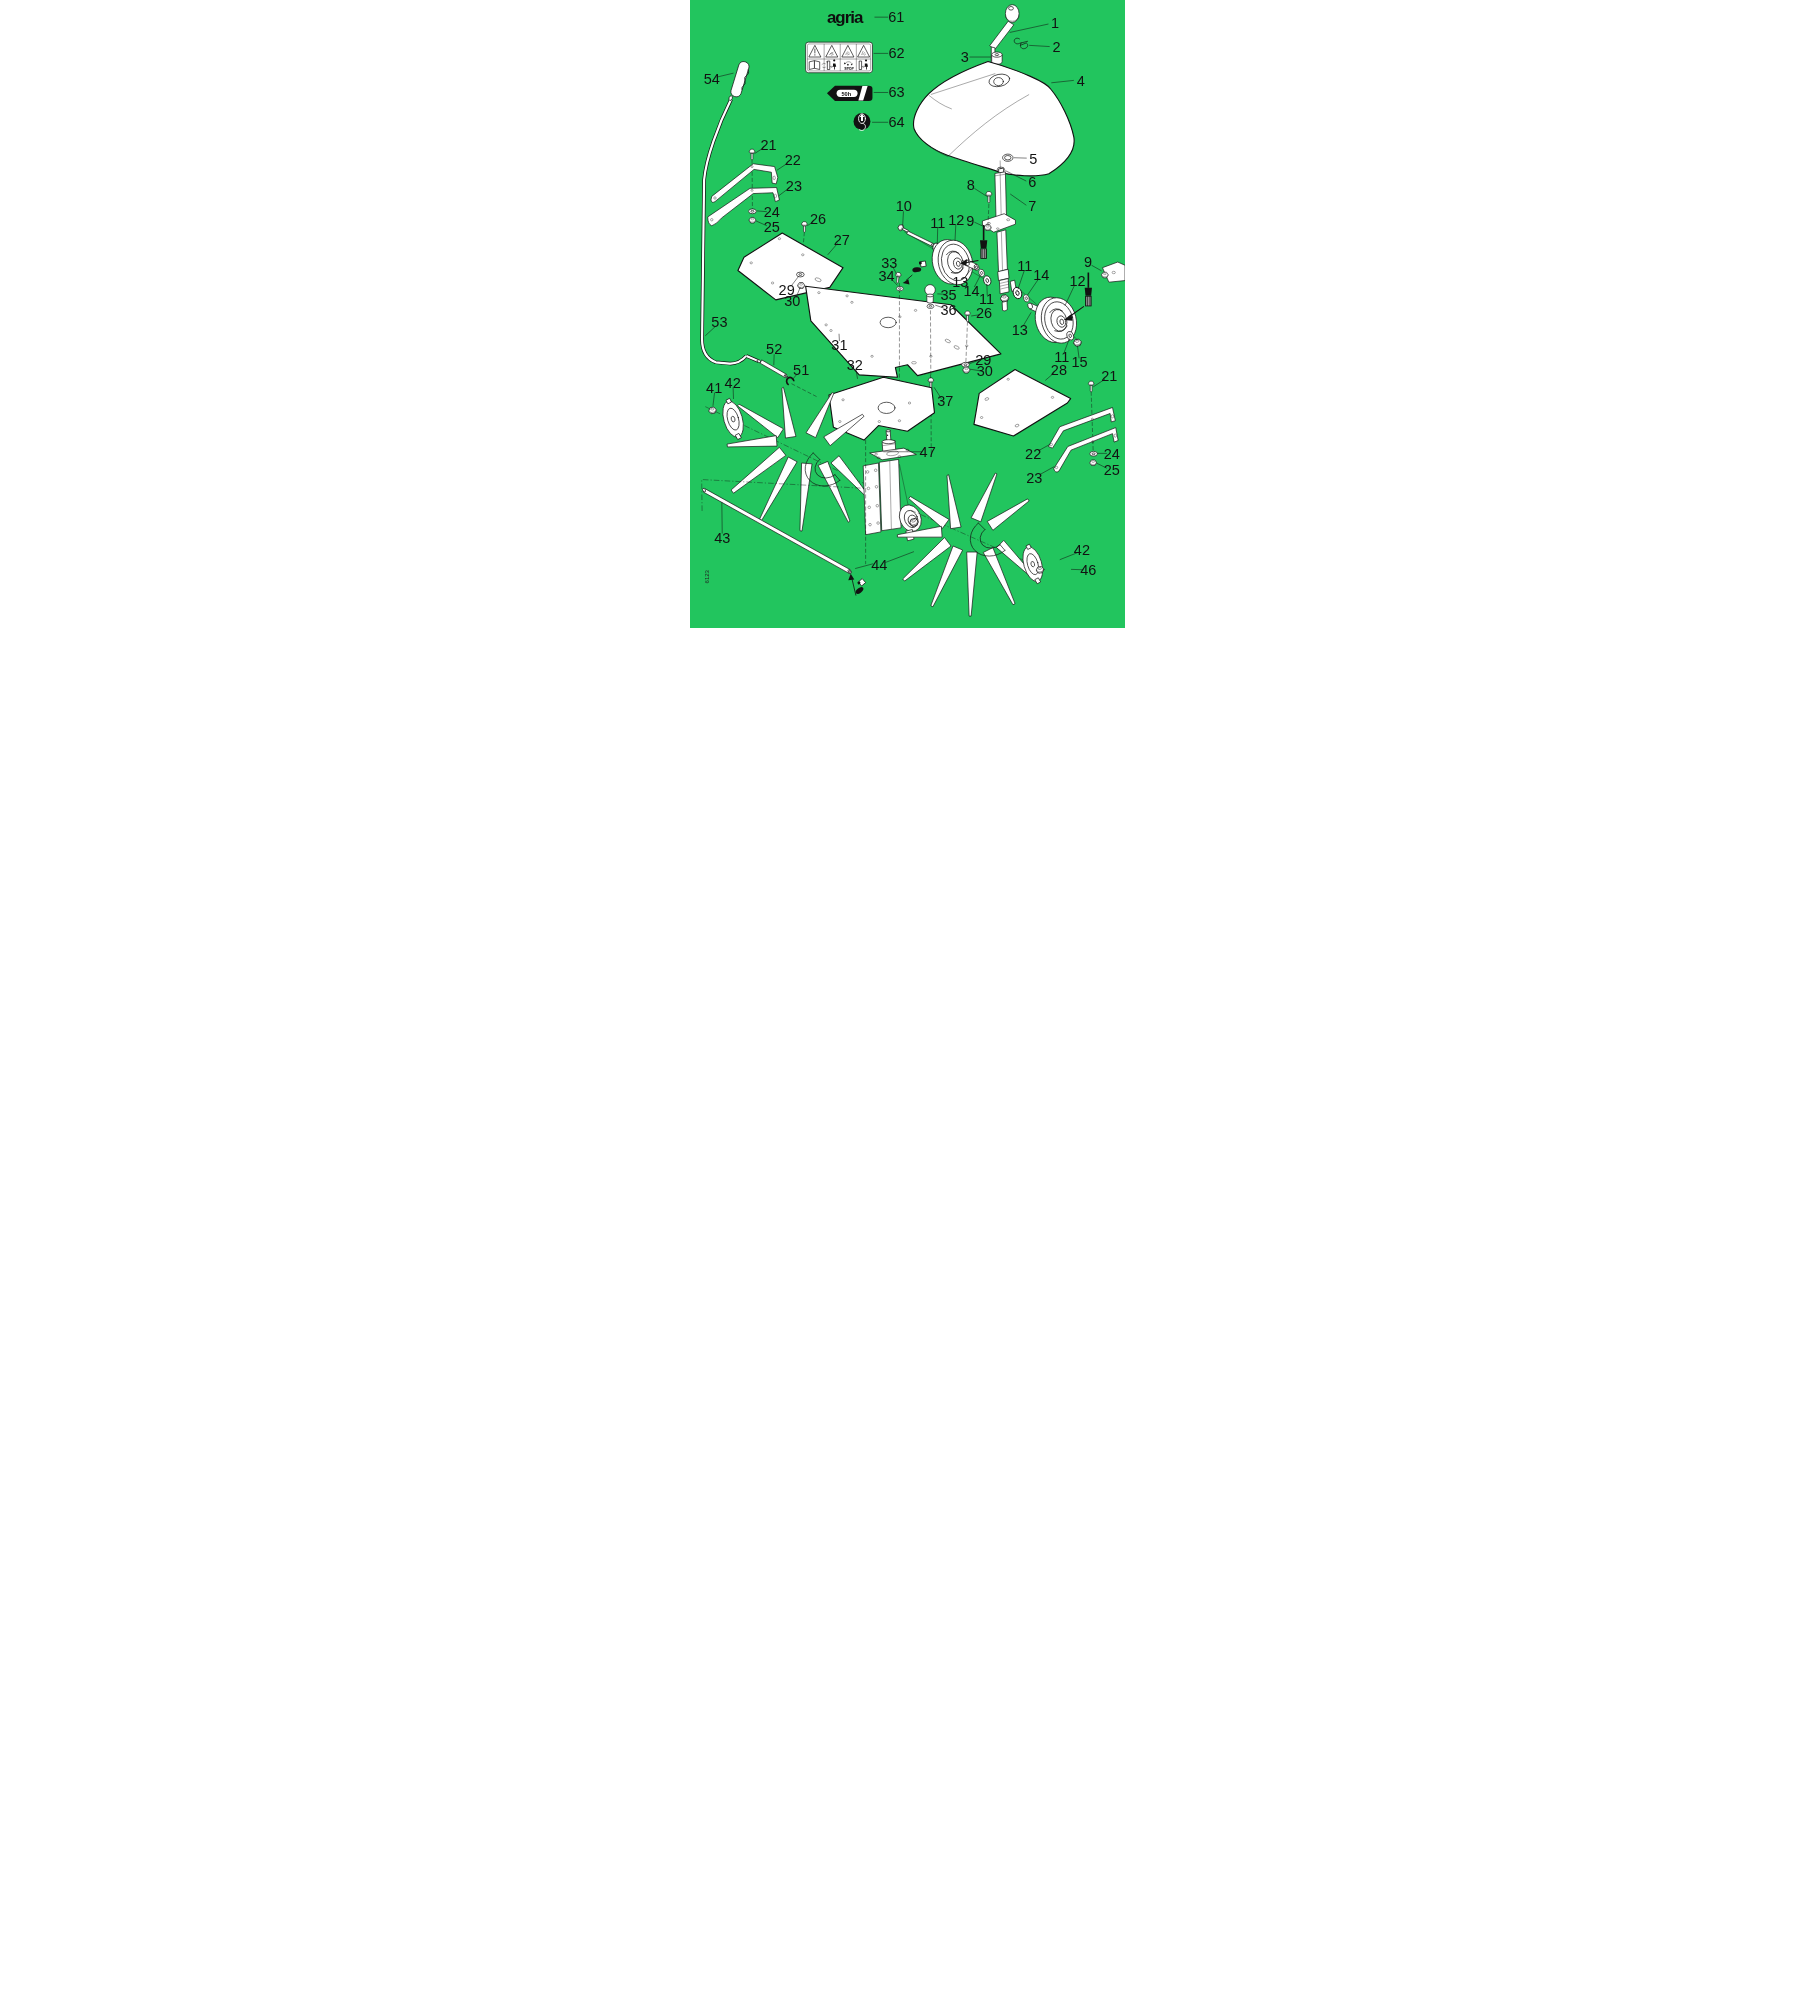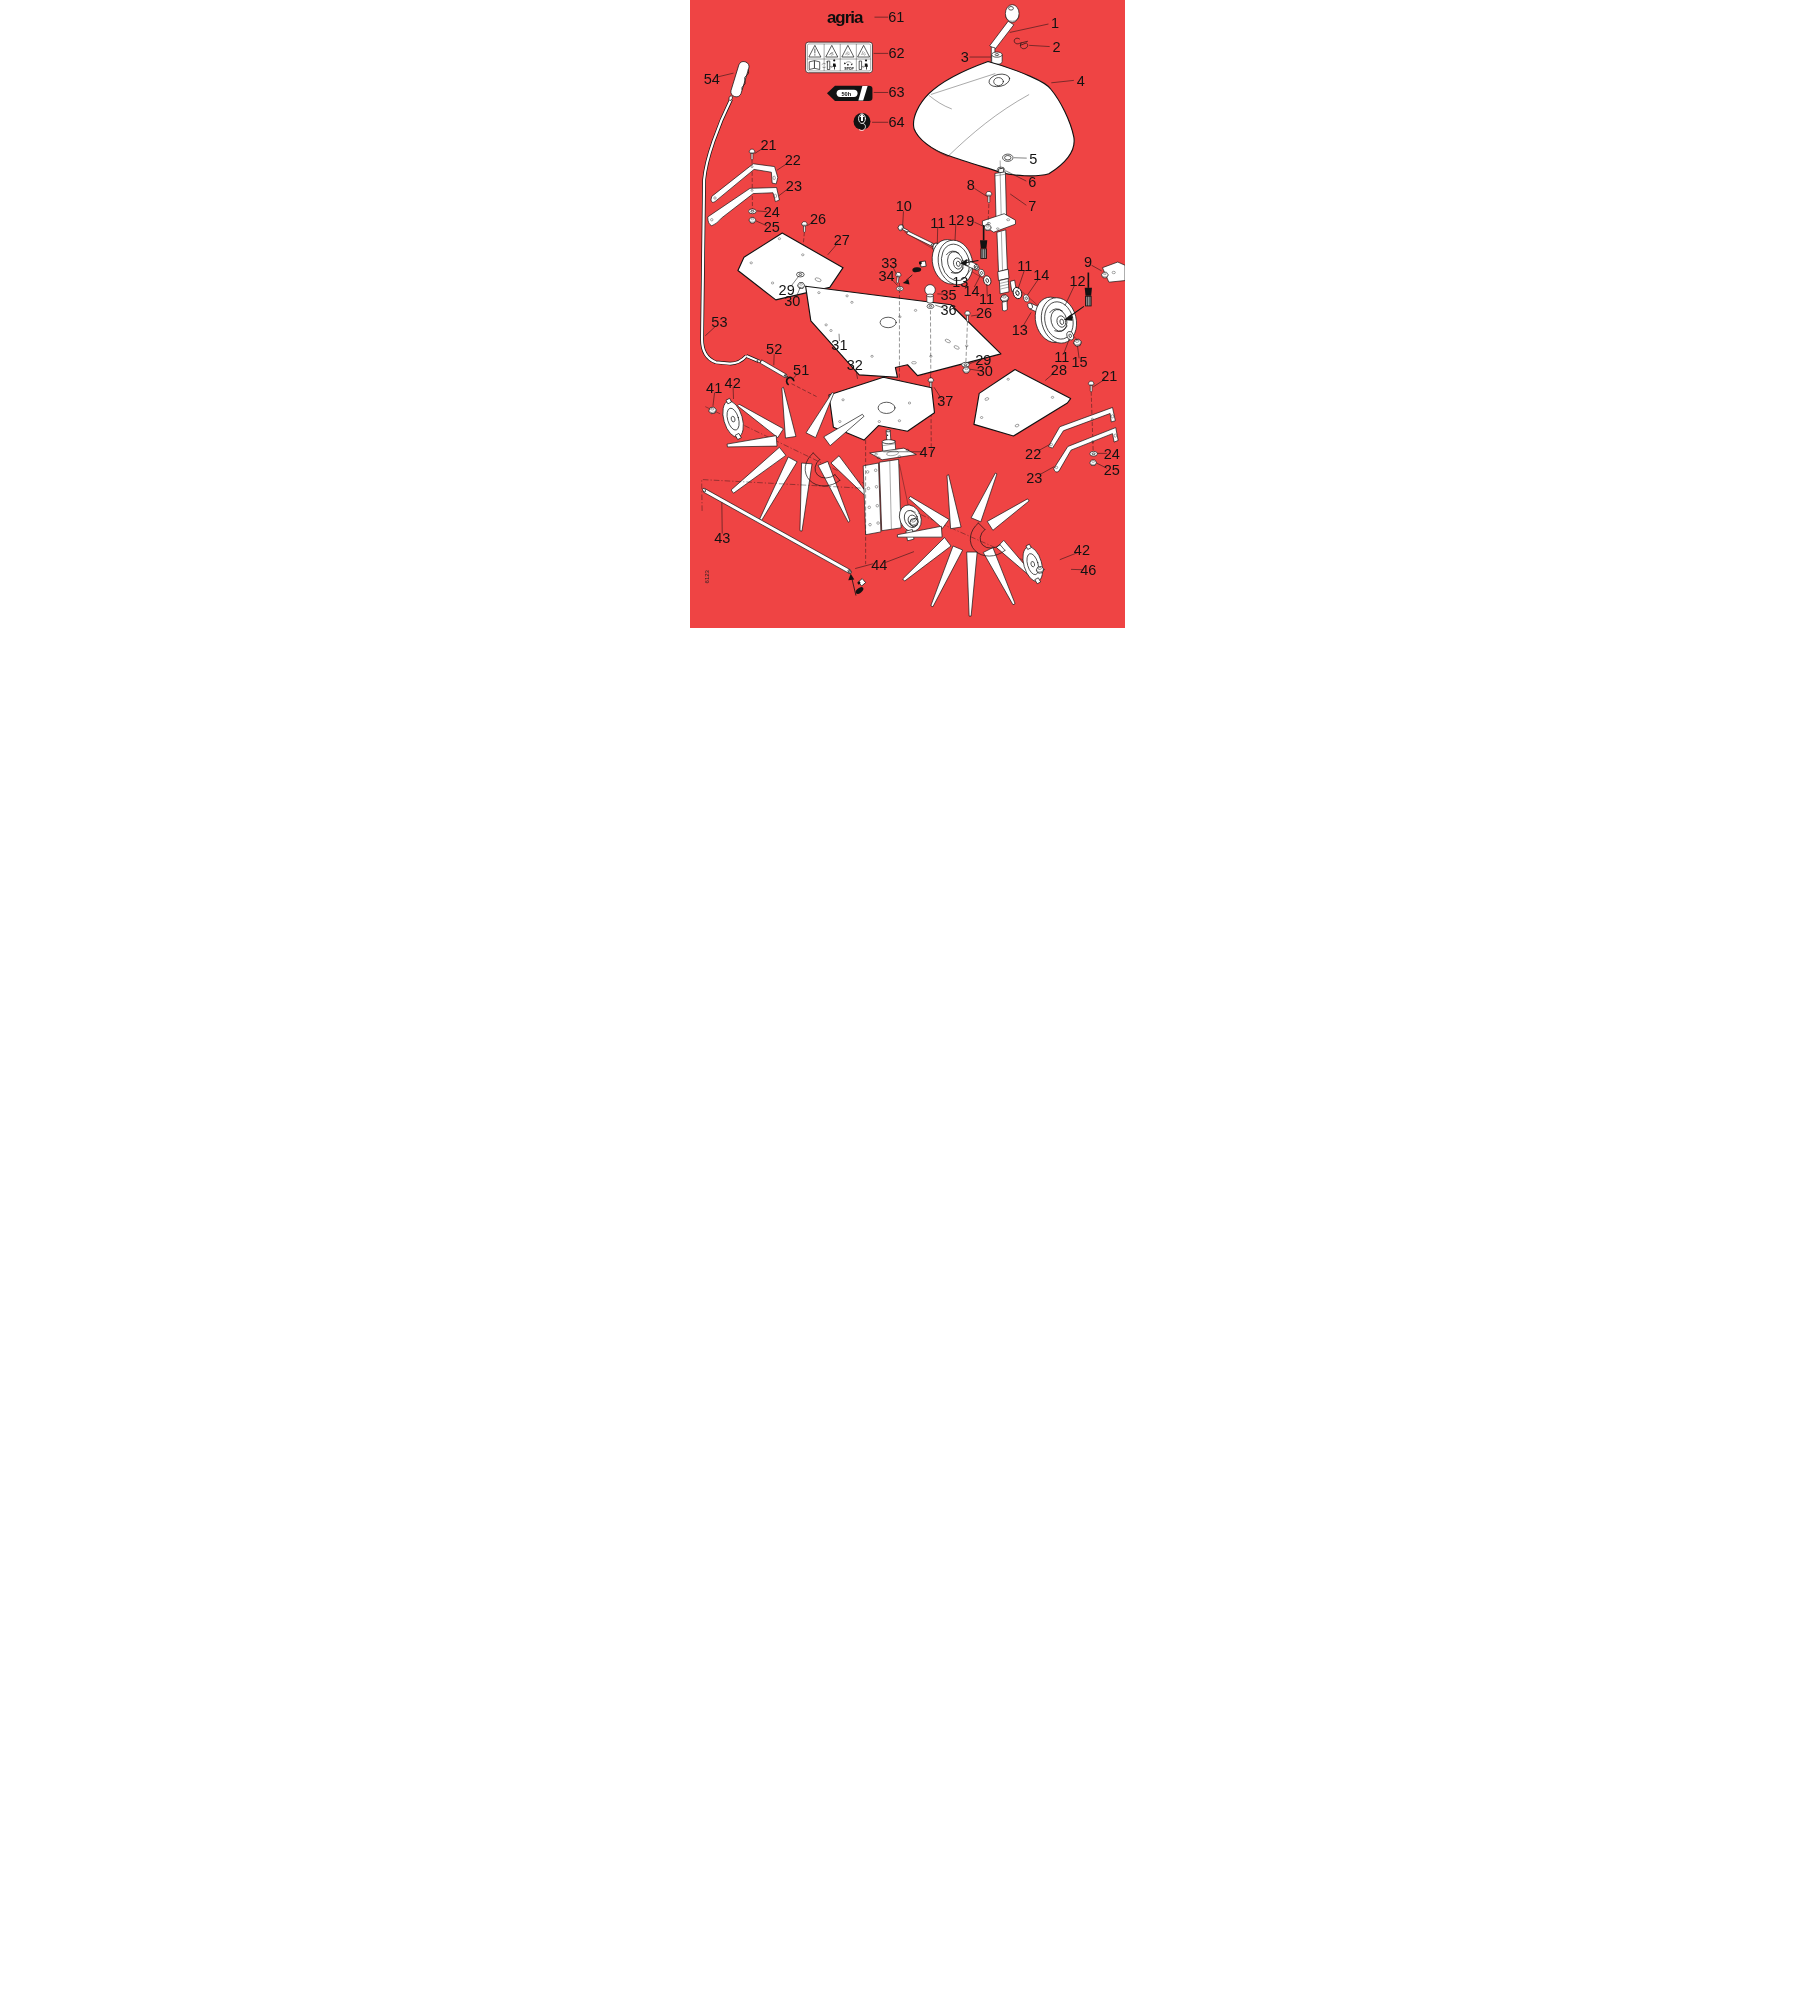--- a/index.html
+++ b/index.html
@@ -1,16 +1,16 @@
 <!DOCTYPE html>
 <html style="font-size:6.4px"><head>
 <meta charset="utf-8">
 <style>
   html,body{margin:0;padding:0;background:#fff;}
-  .page{position:relative;width:435px;height:628px;background:#ef4444;margin:0 auto;
+  .page{position:relative;width:435px;height:628px;background:#22c55e;margin:0 auto;
         font-family:"Liberation Sans",sans-serif;}
   svg{position:absolute;inset:0;}
   .ln{fill:none;stroke:#121212;stroke-width:1.7;stroke-linejoin:round;stroke-linecap:round;}
   .thin{fill:none;stroke:#121212;stroke-width:0.9;}
   .fw{fill:#ffffff;stroke:#121212;stroke-width:1.7;stroke-linejoin:round;}
   .fw2{fill:#ffffff;stroke:#121212;stroke-width:2.8;stroke-linejoin:round;}
   .blk{fill:#121212;stroke:none;}
   .wht{fill:none;stroke:#ffffff;stroke-width:2.2;stroke-linecap:round;}
   .dash{fill:none;stroke:#121212;stroke-width:1.1;stroke-dasharray:10 5;}
   .dashdot{fill:none;stroke:#121212;stroke-width:1;stroke-dasharray:14 5 3 5;}

